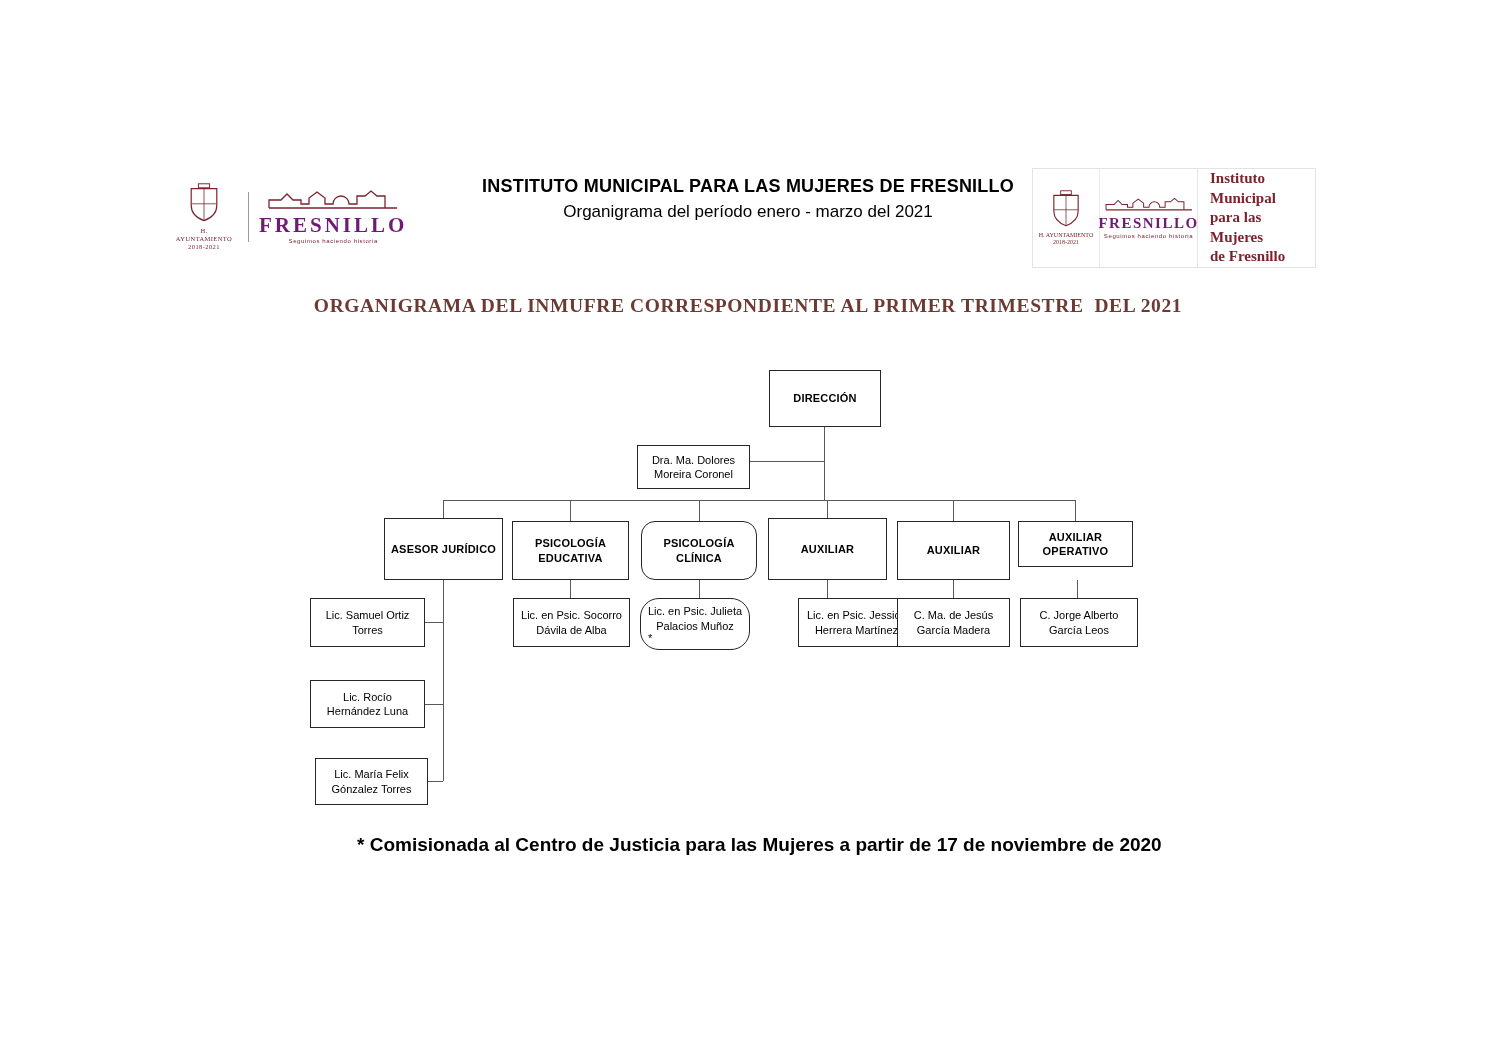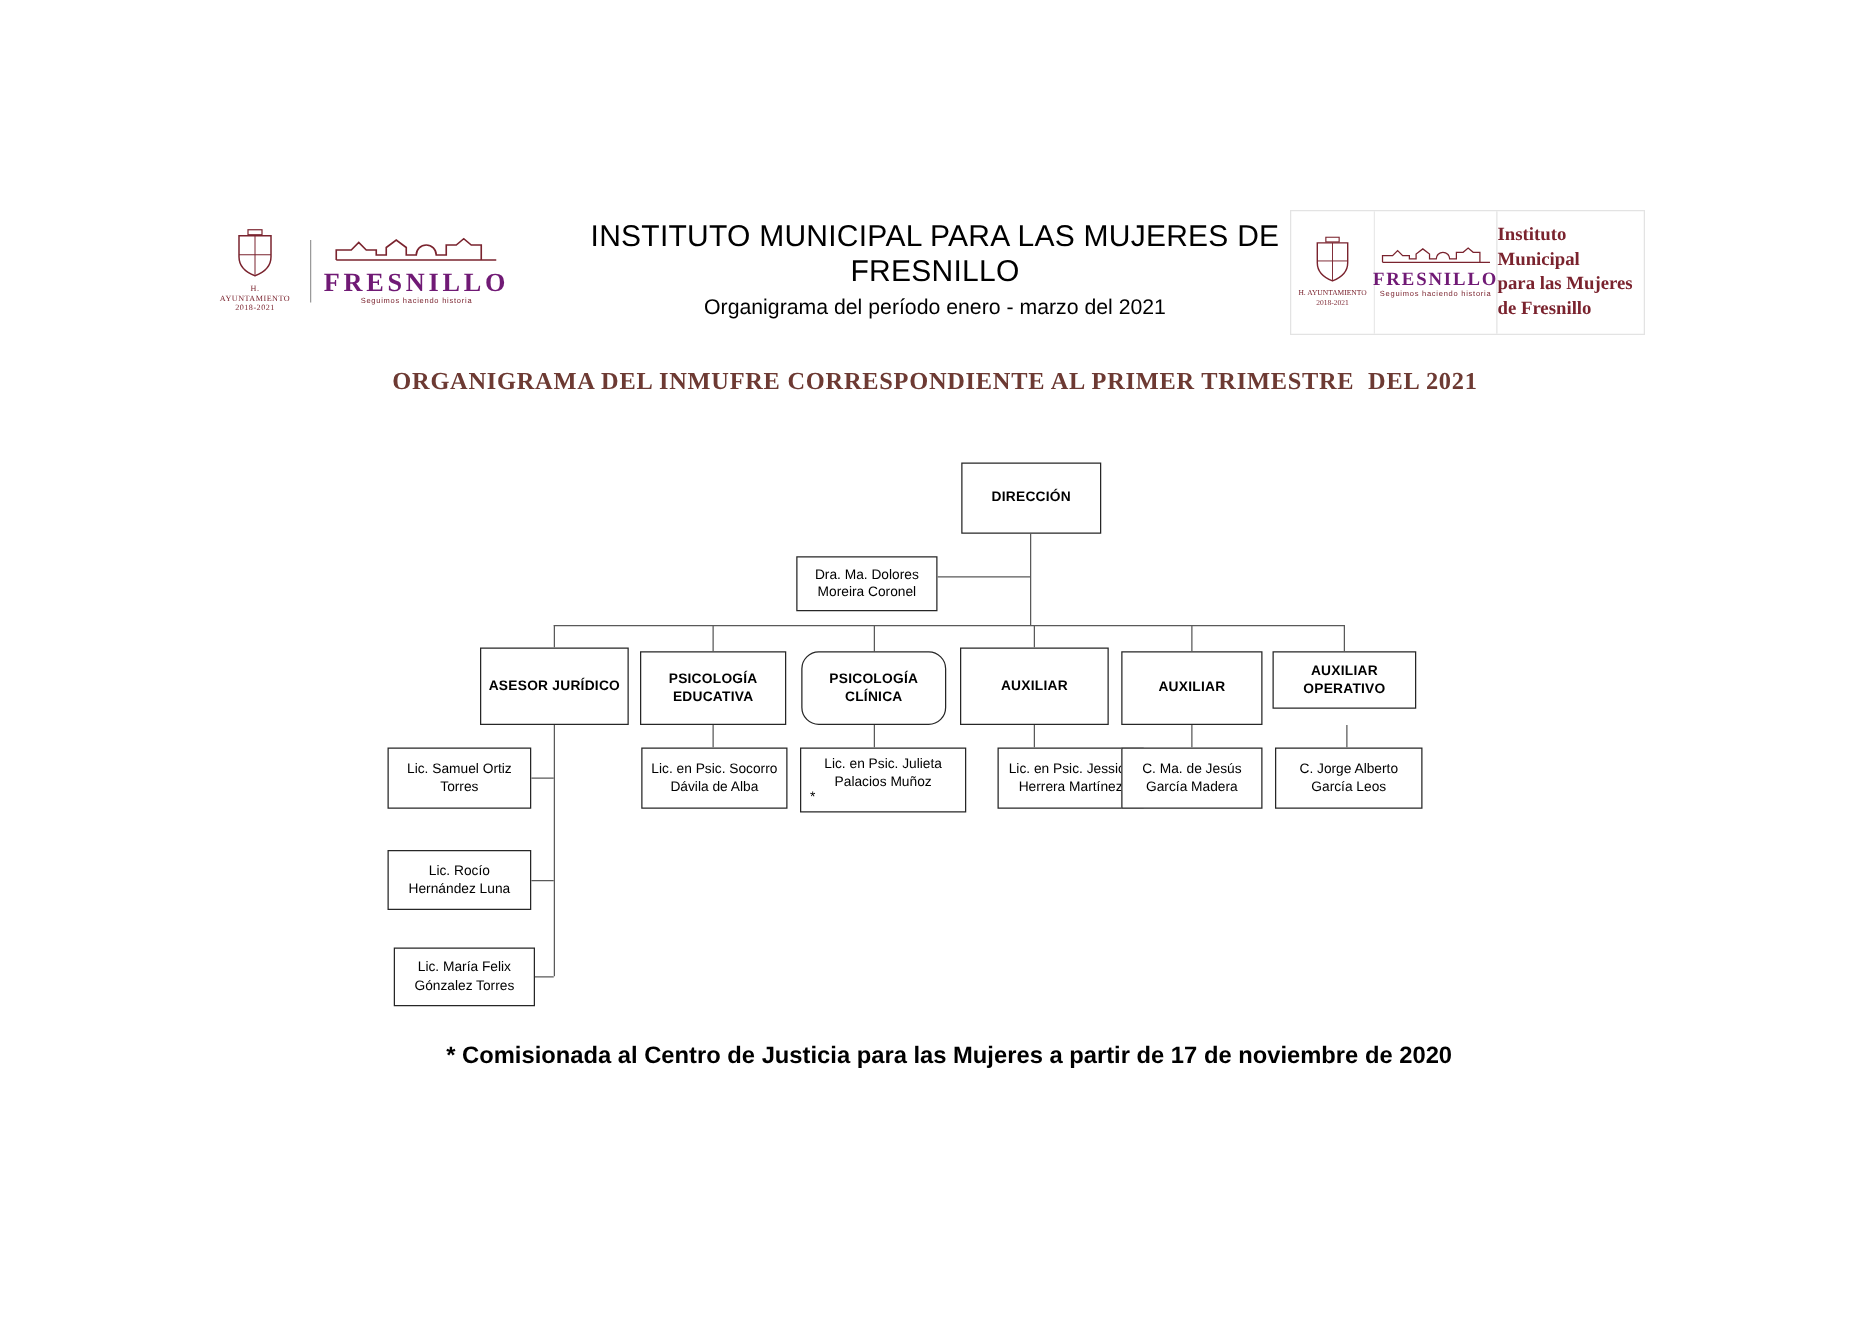--- a/index.html
+++ b/index.html
@@ -14,28 +14,28 @@
   }
   
   .hdr-left { position:absolute; left:172px; top:182px; width:262px; height:70px; display:flex; align-items:center; }
   .crest { width:64px; display:flex; flex-direction:column; align-items:center; }
   .crest .cap { font-size:6.5px; line-height:1.2; color:#7a232e; letter-spacing:.4px; text-align:center; font-family:"Liberation Serif", serif; }
   .hdr-divider { width:1px; height:50px; background:#9a9a9a; margin:0 10px 0 12px; }
   .fres-logo { display:flex; flex-direction:column; align-items:center; }
   .fres-name { font-family:"Liberation Serif", serif; font-weight:bold; color:#701a75; font-size:21px; letter-spacing:3px; line-height:1.05; }
   .fres-tag { font-size:6px; color:#7a232e; letter-spacing:.6px; margin-top:1px; }
   .hdr-center { position:absolute; left:448px; top:176px; width:600px; text-align:center; }
-  .hdr-title { font-size:24px; font-weight:normal; line-height:1.15; letter-spacing:.2px; }
+  .hdr-title { font-size:18px; font-weight:bold; line-height:1.15; letter-spacing:.2px; }
   .hdr-sub { font-size:17px; margin-top:5px; }
   .hdr-right { position:absolute; left:1032px; top:168px; width:284px; height:100px; border:1px solid #e3e3e3; display:flex; align-items:center; }
   .hdr-right .cell { display:flex; flex-direction:column; align-items:center; justify-content:center; height:100%; }
   .cell-crest { width:66px; }
   .cell-fres { width:98px; border-left:1px solid #e9e9e9; }
   .cell-fres .fres-name { font-size:15px; letter-spacing:1.5px; }
-  .cell-text { flex:1; border-left:1px solid #e3e3e3; align-items:flex-start !important; }
+  .cell-text { flex:1; border-left:1px solid #e3e3e3; align-items:flex-start !important; padding-left:12px; }
   .inst-line { font-family:"Liberation Serif", serif; font-weight:bold; color:#7a232e; font-size:15px; line-height:1.3; }
   
   .section-title {
     position:absolute; left:0; top:295px; width:1496px; text-align:center;
     font-family:"Liberation Serif", serif; font-weight:bold; font-size:19.5px;
     letter-spacing:.6px; color:#6d3a33; white-space:pre;
   }
   
   .box {
     position:absolute; background:#fff; border:1px solid #262626;
@@ -168,21 +168,21 @@
     <span>Lic. Rocío Hernández Luna</span>
   </div>
   <div class="box" style="left:315px; top:758px; width:113px; height:47px;">
     <span>Lic. María Felix Gónzalez Torres</span>
   </div>
 
   <div class="box" style="left:513px; top:598px; width:117px; height:49px;">
     <span>Lic. en Psic. Socorro Dávila de Alba</span>
   </div>
 
-  <div class="box" style="left:640px; top:598px; width:133px; height:52px;">
+  <div class="box" style="left:640px; top:598px; width:110px; height:52px;border-radius:19px;">
     <span>Lic. en Psic. Julieta Palacios Muñoz</span>
     <span class="marker">*</span>
   </div>
 
   <div class="box" style="left:770px; top:598px; width:117px; height:49px;margin-left:28px;">
     <span>Lic. en Psic. Jessica Herrera Martínez</span>
   </div>
 
   <div class="box" style="left:897px; top:598px; width:113px; height:49px;">
     <span>C. Ma. de Jesús García Madera</span>

